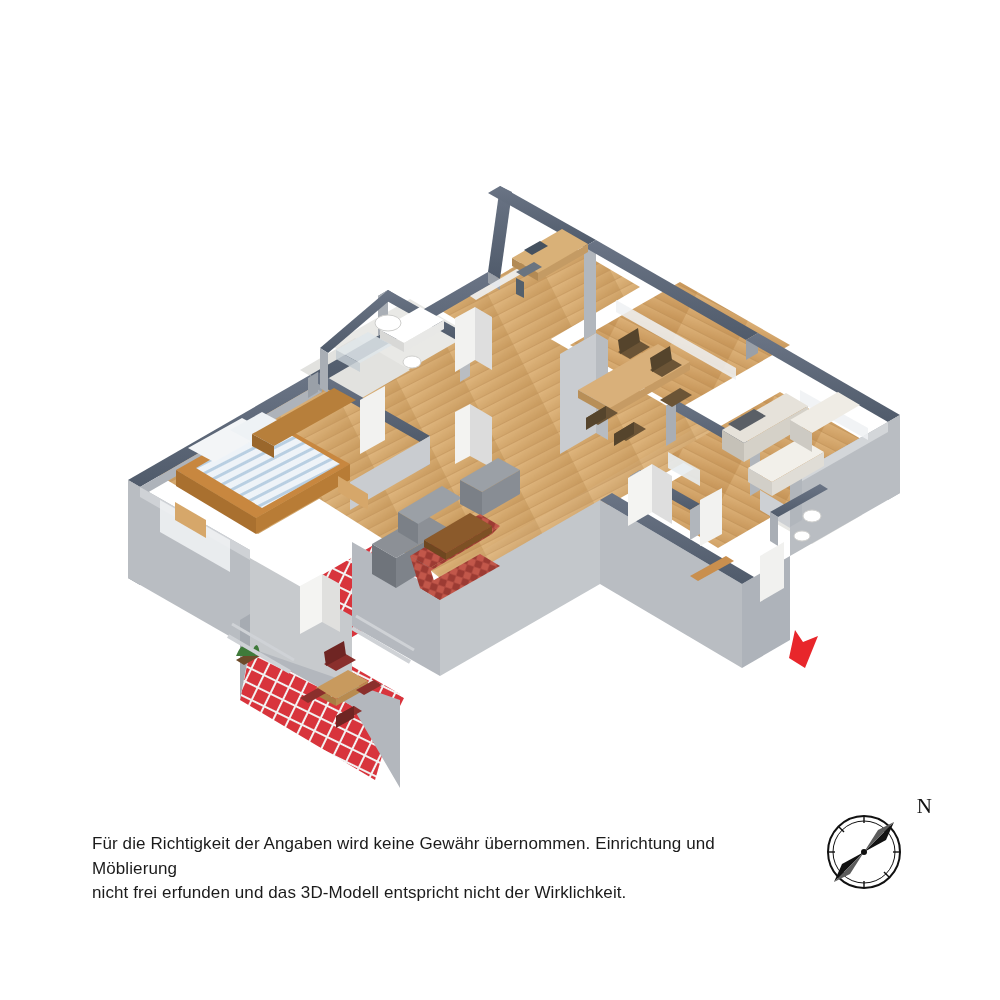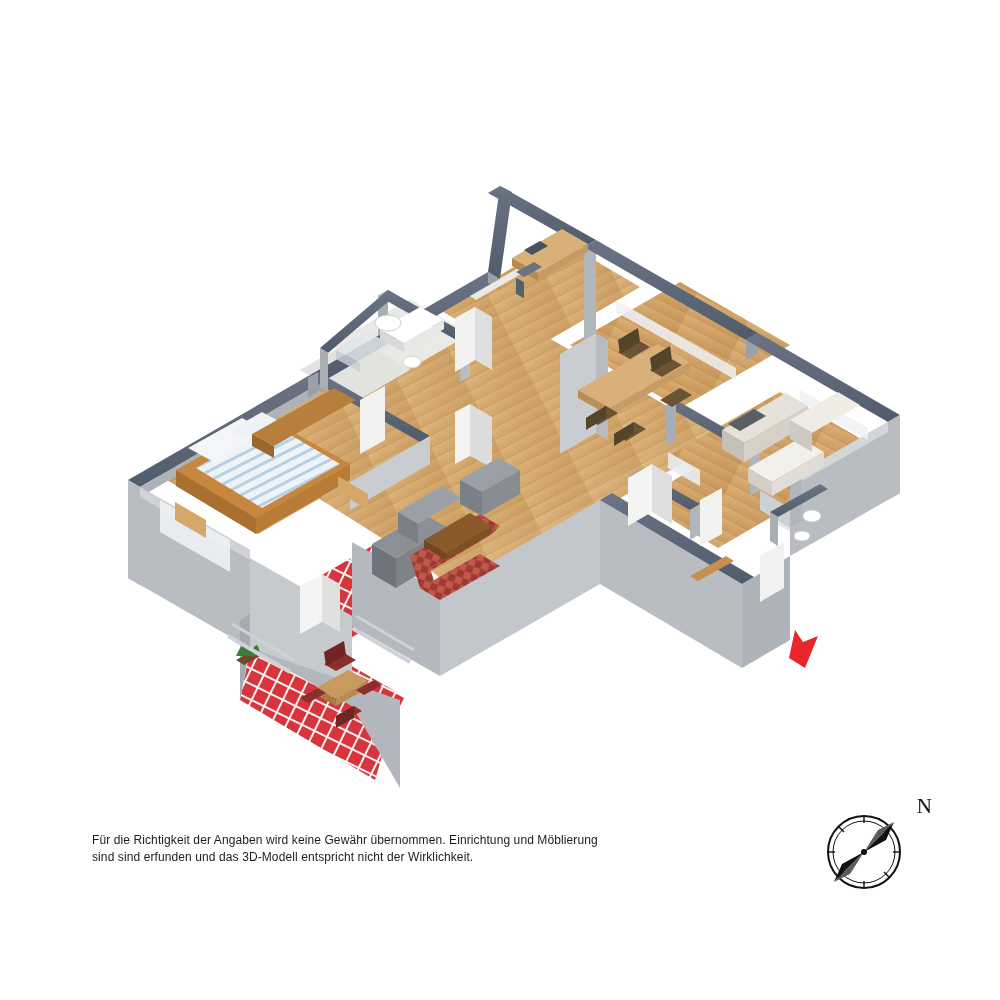--- a/index.html
+++ b/index.html
@@ -23,21 +23,21 @@
     left: 0;
     top: 0;
     width: 1000px;
     height: 1000px;
   }
   .disclaimer {
     position: absolute;
     left: 92px;
     top: 832px;
     width: 690px;
-    font-size: 12px;
+    font-size: 17px;
     line-height: 1.45;
     color: #1b1b1b;
     letter-spacing: 0.1px;
   }
   .disclaimer span { display: block; }
   #compass {
     position: absolute;
     left: 806px;
     top: 790px;
     width: 128px;
@@ -355,21 +355,21 @@
       <polygon points="690,576 726,556 734,561 698,581" fill="#c98f4e"></polygon>
     </g>
 
     <g>
       <polygon points="789,658 795,630 803,642 818,636 805,668" fill="#e8262b"></polygon>
     </g>
   </svg>
 
   <div class="disclaimer">
     <span>Für die Richtigkeit der Angaben wird keine Gewähr übernommen. Einrichtung und Möblierung</span>
-    <span>sind sind erfunden und das 3D-Modell entspricht nicht der Wirklichkeit.</span>
+    <span>nicht frei erfunden und das 3D-Modell entspricht nicht der Wirklichkeit.</span>
   </div>
 
   <div id="compass">
     <svg viewBox="0 0 128 110" width="128" height="110">
       <circle cx="58" cy="62" r="36" fill="#ffffff" stroke="#111" stroke-width="2"></circle>
       <circle cx="58" cy="62" r="31" fill="none" stroke="#111" stroke-width="1"></circle>
 
       <g stroke="#111" stroke-width="1.4">
         <line x1="58" y1="26" x2="58" y2="33"></line>
         <line x1="58" y1="91" x2="58" y2="98"></line>

